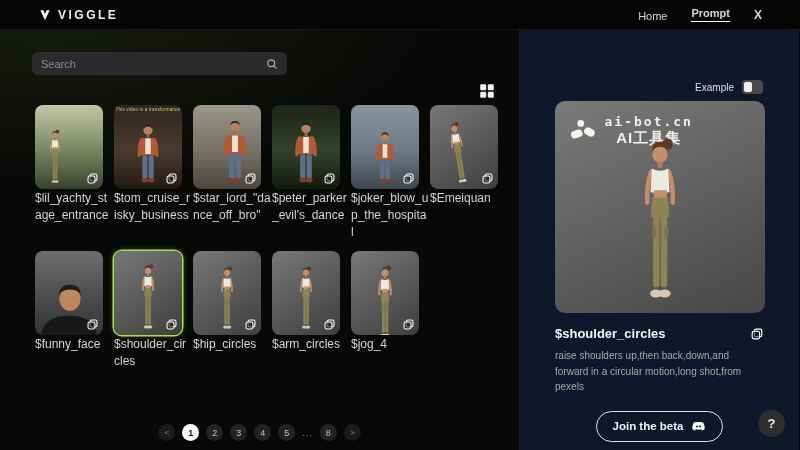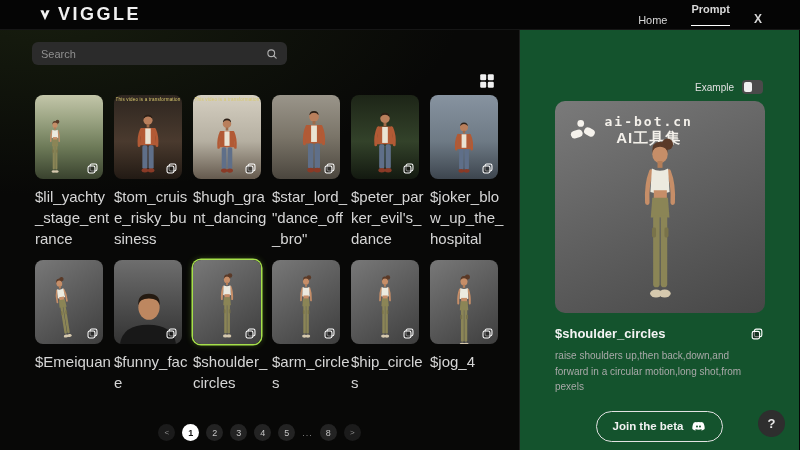--- a/index.html
+++ b/index.html
@@ -4,50 +4,50 @@
 <style>
   * { margin:0; padding:0; box-sizing:border-box; }
   html,body { width:800px; height:450px; overflow:hidden; background:#060606;
     font-family:"Liberation Sans", sans-serif; color:#e8e8e8; }
 
   
   .topbar { height:30px; display:flex; align-items:center; justify-content:space-between;
     padding:0 38px; border-bottom:1px solid #161616; background:#050505; }
   .brand { display:flex; align-items:center; gap:6px; cursor:pointer; }
   .brand svg { width:14px; height:14px; }
-  .brand-name { font-size:18px; font-weight:bold; letter-spacing:2.5px; color:#f0f0f0; }
+  .brand-name { font-size:12px; font-weight:bold; letter-spacing:2.5px; color:#f0f0f0; }
   .nav { display:flex; align-items:flex-end; gap:24px; }
   .navlink { font-size:11px; color:#d8d8d8; cursor:pointer; }
-  .navlink.active { font-weight:bold; border-bottom:1.5px solid #fff; padding-bottom:10px; }
+  .navlink.active { font-weight:bold; border-bottom:1.5px solid #fff; padding-bottom:2px; }
   .navlink.xlogo { font-weight:bold; font-size:12px; }
 
   
   .main { display:flex; height:420px; }
   .left { width:520px; position:relative; border-right:1px solid #1d1d1d;
     background: radial-gradient(420px 190px at 8% -6%, rgba(62,84,34,0.28), rgba(0,0,0,0)), #080807; }
-  .right { width:279px; position:relative; background:#14532d; }
-
-  
-  .searchbar { margin:12px 0 0 32px; width:255px; height:23px; background:#2b2b2b;
+  .right { width:279px; position:relative; background:#0f172a; }
+
+  
+  .searchbar { margin:22px 0 0 32px; width:255px; height:23px; background:#2b2b2b;
     border-radius:6px; display:flex; align-items:center; padding:0 9px; }
   .searchbar input { flex:1; background:transparent; border:none; outline:none;
     color:#ddd; font-size:11px; font-family:"Liberation Sans", sans-serif; }
   .searchbar input::placeholder { color:#8f8f8f; }
   .searchbar svg { width:12px; height:12px; flex:0 0 auto; cursor:pointer; }
 
   .toolrow { display:flex; justify-content:flex-end; padding-right:24px; margin-top:5px; height:22px; align-items:center; }
   .toolrow svg { width:16px; height:16px; cursor:pointer; }
 
   
   .grid { margin:3px 14px 0 35px; display:grid; grid-template-columns:repeat(6,68px);
     column-gap:11px; row-gap:11px; }
   .cell { cursor:pointer; }
   .thumb { width:68px; height:84px; border-radius:8px; position:relative; overflow:hidden; }
   .thumb.sel { box-shadow:0 0 0 1.5px #a6e04a, 0 0 7px rgba(150,220,60,.45); }
-  .lbl { margin-top:7px; width:78px; font-size:15px; color:#d6d6d6; line-height:1.4;
+  .lbl { margin-top:1px; width:78px; font-size:12px; color:#d6d6d6; line-height:1.4;
     overflow-wrap:anywhere; }
   .copyic { position:absolute; right:4px; bottom:4px; width:13px; height:13px; cursor:pointer; }
   .overlaytxt { position:absolute; top:2px; left:0; right:0; text-align:center;
     font-size:4.5px; color:#d8c96e; letter-spacing:.2px; }
   .fig { position:absolute; left:50%; transform:translateX(-50%); bottom:5px; }
 
   
   .t0 { background:linear-gradient(180deg,#c3c6a9 0%,#9aa382 30%,#6d7a58 62%,#39422e 100%); }
   .t1 { background:linear-gradient(180deg,#2e2620 0%,#4a3a2e 55%,#221a14 100%); }
   .t2 { background:linear-gradient(180deg,#d5cfc1 0%,#b5afa1 55%,#655a4e 100%); }
@@ -213,32 +213,20 @@
           <svg class="fig" style="height:62px">
               <use href="#fig-man"></use>
             </svg>
           <svg class="copyic">
               <use href="#icon-copy"></use>
             </svg>
         </div>
         <div class="lbl">$tom_cruise_risky_business</div>
       </div>
       <div class="cell">
-        <div class="thumb t2">
-          <span class="overlaytxt">This video is a transformation</span>
-          <svg class="fig" style="height:58px">
-              <use href="#fig-man"></use>
-            </svg>
-          <svg class="copyic">
-              <use href="#icon-copy"></use>
-            </svg>
-        </div>
-        <div class="lbl">$hugh_grant_dancing</div>
-      </div>
-      <div class="cell">
         <div class="thumb t3">
           <svg class="fig" style="height:66px;left:62%">
               <use href="#fig-man"></use>
             </svg>
           <svg class="copyic">
               <use href="#icon-copy"></use>
             </svg>
         </div>
         <div class="lbl">$star_lord_"dance_off_bro"</div>
       </div>
@@ -300,32 +288,32 @@
       </div>
       <div class="cell">
         <div class="thumb tchar">
           <svg class="fig" style="height:66px">
               <use href="#fig-woman"></use>
             </svg>
           <svg class="copyic">
               <use href="#icon-copy"></use>
             </svg>
         </div>
-        <div class="lbl">$arm_circles</div>
+        <div class="lbl">$hip_circles</div>
       </div>
       <div class="cell">
         <div class="thumb tchar">
           <svg class="fig" style="height:66px">
               <use href="#fig-woman"></use>
             </svg>
           <svg class="copyic">
               <use href="#icon-copy"></use>
             </svg>
         </div>
-        <div class="lbl">$hip_circles</div>
+        <div class="lbl">$arm_circles</div>
       </div>
       <div class="cell">
         <div class="thumb tchar">
           <svg class="fig" style="height:76px;bottom:-4px">
               <use href="#fig-woman"></use>
             </svg>
           <svg class="copyic">
               <use href="#icon-copy"></use>
             </svg>
         </div>

